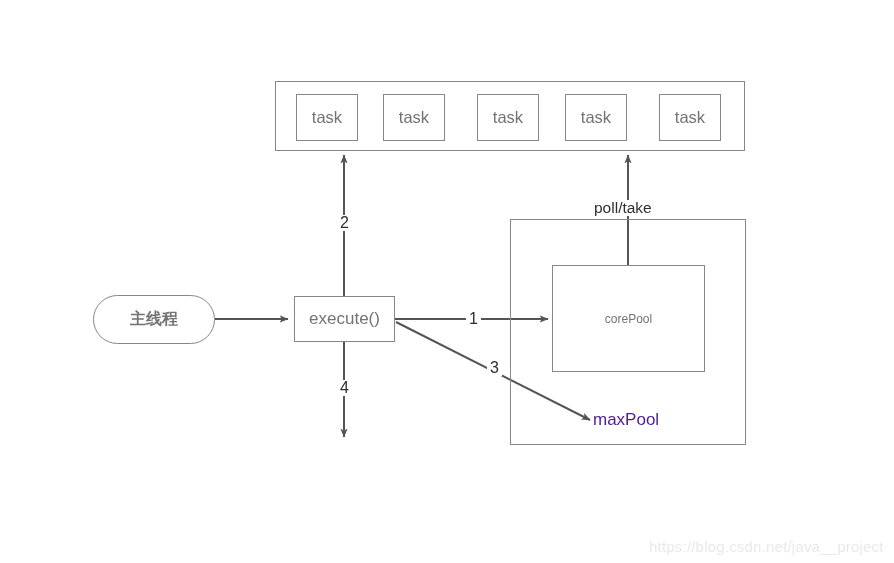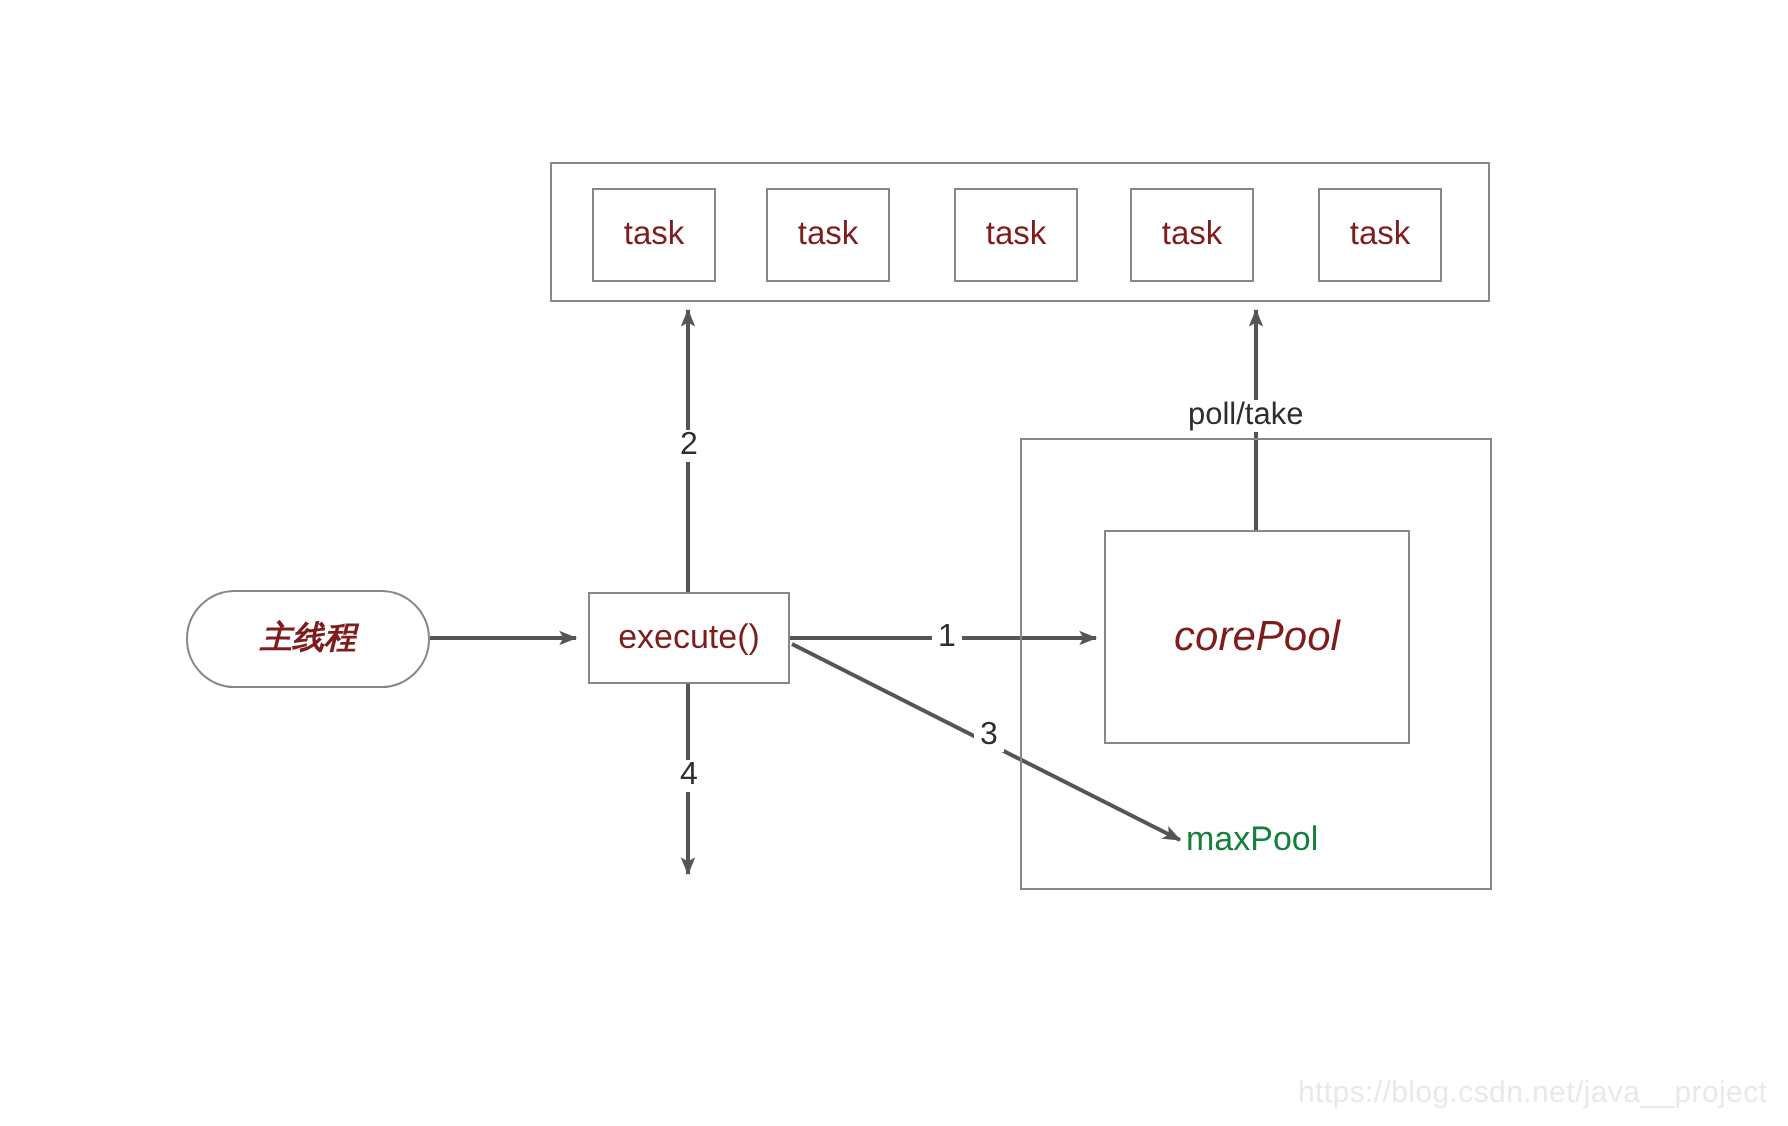--- a/index.html
+++ b/index.html
@@ -28,21 +28,21 @@
     pointer-events: none;
   }
   .node {
     position: absolute;
     box-sizing: border-box;
     border: 1.6px solid #878787;
     background: #ffffff;
     display: flex;
     align-items: center;
     justify-content: center;
-    color: #7f1d1d;
+    color: #737373;
   }
   .container-box {
     position: absolute;
     box-sizing: border-box;
     border: 1.6px solid #878787;
     background: transparent;
   }
   
   #task-queue {
     left: 275px;
@@ -75,50 +75,48 @@
   }
   
   #main-thread {
     left: 93px;
     top: 295px;
     width: 122px;
     height: 49px;
     border-radius: 26px;
     font-size: 16px;
     font-weight: 600;
-    font-style: italic;
   }
   
   #pool-outer {
     left: 510px;
     top: 219px;
     width: 236px;
     height: 226px;
   }
   
   #core-pool {
     left: 552px;
     top: 265px;
     width: 153px;
     height: 107px;
-    font-size: 21px;
-    font-style: italic;
+    font-size: 12px;
   }
   .edge-label {
     position: absolute;
     color: #2e2e2e;
     font-size: 16px;
     background: #ffffff;
     padding: 0 3px;
     line-height: 1;
     white-space: nowrap;
   }
   .free-label {
     position: absolute;
-    color: #15803d;
+    color: #4c1d95;
     font-size: 17px;
     white-space: nowrap;
     line-height: 1;
   }
   #label-poll-take {
     left: 592px;
     top: 200px;
     font-size: 15.5px;
     color: #2e2e2e;
     background: #ffffff;

